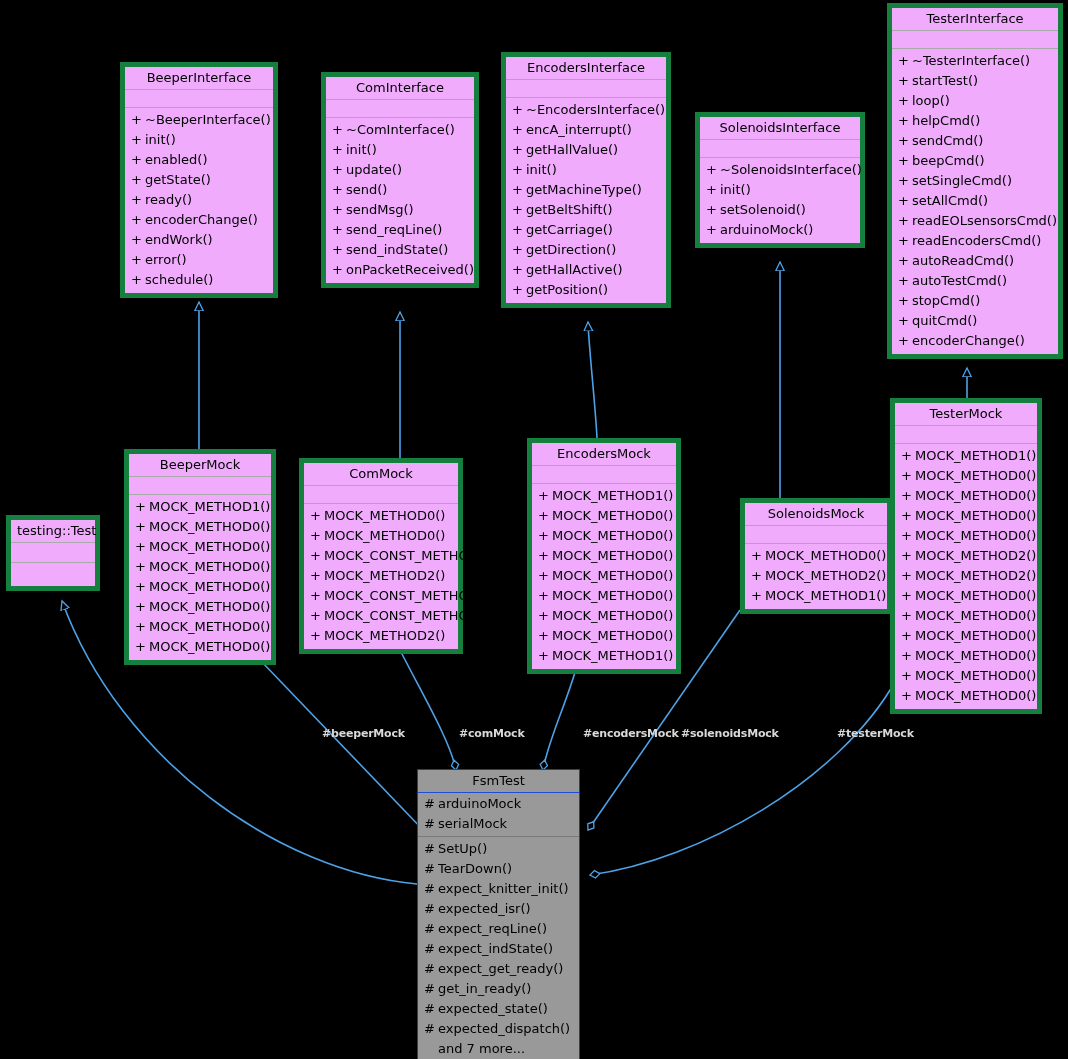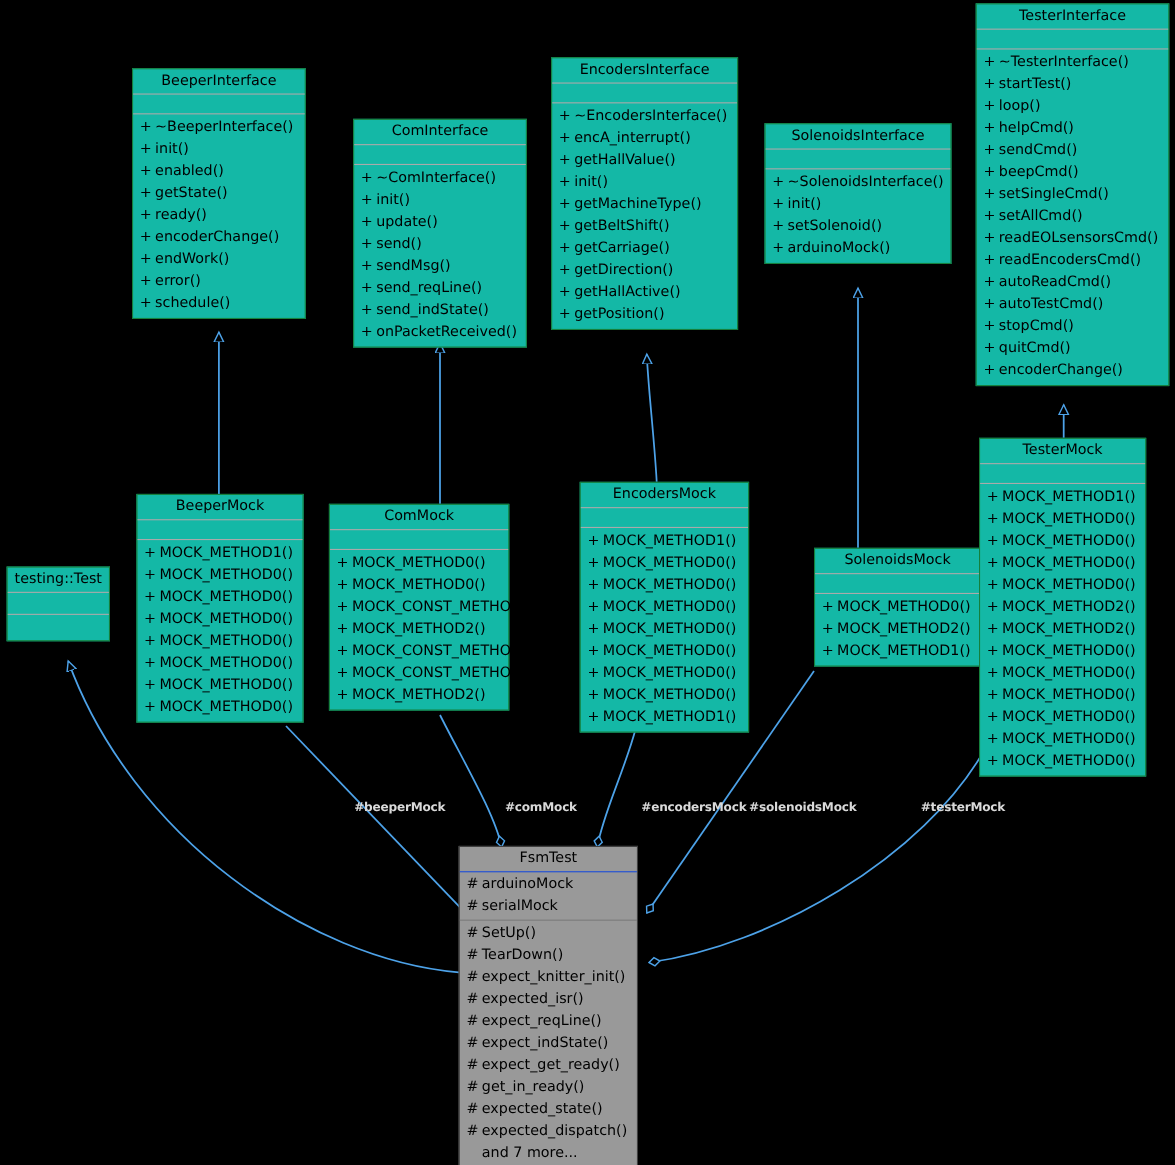--- a/index.html
+++ b/index.html
@@ -18,22 +18,22 @@
   svg.edges {
     position: absolute;
     left: 0;
     top: 0;
     width: 1068px;
     height: 1059px;
     pointer-events: none;
   }
   .umlclass {
     position: absolute;
-    background: #14b8a6;
-    border: 1px solid #15803d;
+    background: #f0abfc;
+    border: 5px solid #15803d;
     box-sizing: border-box;
     z-index: 5;
   }
   .umlclass.shaded {
     background: #999999;
     border: 1px solid #404040;
   }
   .cls-title {
     text-align: center;
     font-size: 13px;
@@ -120,21 +120,21 @@
       <div class="member"><span class="vis">+</span><span>enabled()</span></div>
       <div class="member"><span class="vis">+</span><span>getState()</span></div>
       <div class="member"><span class="vis">+</span><span>ready()</span></div>
       <div class="member"><span class="vis">+</span><span>encoderChange()</span></div>
       <div class="member"><span class="vis">+</span><span>endWork()</span></div>
       <div class="member"><span class="vis">+</span><span>error()</span></div>
       <div class="member"><span class="vis">+</span><span>schedule()</span></div>
     </div>
   </div>
 
-  <div class="umlclass" style="left:321px;top:72px;width:158px;margin-top:36px;">
+  <div class="umlclass" style="left:321px;top:72px;width:158px;">
     <div class="cls-title">ComInterface</div>
     <div class="cls-attrs"></div>
     <div class="cls-ops">
       <div class="member"><span class="vis">+</span><span>~ComInterface()</span></div>
       <div class="member"><span class="vis">+</span><span>init()</span></div>
       <div class="member"><span class="vis">+</span><span>update()</span></div>
       <div class="member"><span class="vis">+</span><span>send()</span></div>
       <div class="member"><span class="vis">+</span><span>sendMsg()</span></div>
       <div class="member"><span class="vis">+</span><span>send_reqLine()</span></div>
       <div class="member"><span class="vis">+</span><span>send_indState()</span></div>

